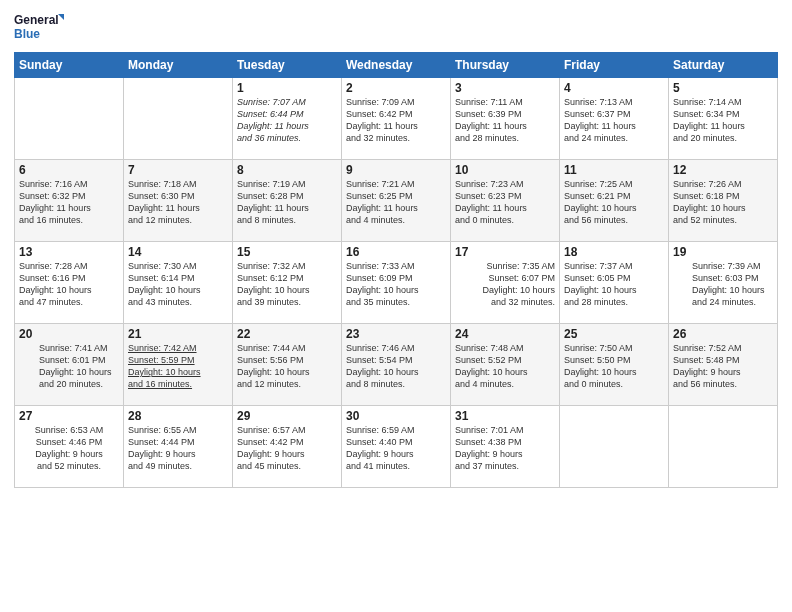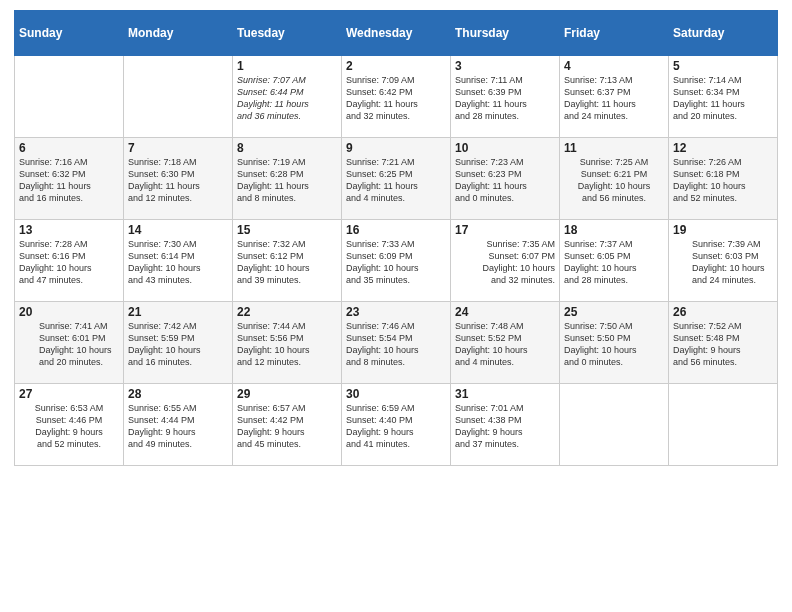--- a/index.html
+++ b/index.html
@@ -43,21 +43,21 @@
       border-collapse: collapse;
       table-layout: fixed;
     }
     thead tr {
       background-color: #2a6db5;
     }
     thead th {
       color: #fff;
       font-size: 12px;
       font-weight: bold;
-      padding: 15px 4px;
+      padding: 5px 4px;
       text-align: left;
       border: 1px solid #2a6db5;
     }
     tbody td {
       vertical-align: top;
       font-size: 9.5px;
       color: #333;
       border: 1px solid #ccc;
       padding: 3px 4px;
       height: 82px;
@@ -79,20 +79,33 @@
       line-height: 1.35;
     }
     .empty-cell {
       background: #fff !important;
     }
   </style>
 </head>
 <body>
 
 <div class="container">
+  <div class="header-row">
+    <div class="logo">
+  <svg width="50" height="36" viewBox="0 0 50 36">
+    <text x="0" y="14" font-size="12" font-weight="bold" fill="#1a1a2e" font-family="Arial">General</text>
+    <text x="0" y="28" font-size="12" font-weight="bold" fill="#2a6db5" font-family="Arial">Blue</text>
+    <polygon points="44,4 52,4 52,12" fill="#2a6db5"></polygon>
+  </svg>
+</div>
+    <div class="title-block">
+      <div class="month-title"></div>
+      <div class="subtitle"></div>
+    </div>
+  </div>
 
   <table>
     <thead>
       <tr>
       <th>Sunday</th>
           <th>Monday</th>
           <th>Tuesday</th>
           <th>Wednesday</th>
           <th>Thursday</th>
           <th>Friday</th>
@@ -170,21 +183,21 @@
           </td>
           <td>
             <span class="day-num">10</span>
             <div class="cell-text" style="white-space: pre-line;">Sunrise: 7:23 AM
 Sunset: 6:23 PM
 Daylight: 11 hours
 and 0 minutes.</div>
           </td>
           <td>
             <span class="day-num">11</span>
-            <div class="cell-text" style="white-space: pre-line; text-align: center;">Sunrise: 7:25 AM
+            <div class="cell-text" style="white-space: pre-line;">Sunrise: 7:25 AM
 Sunset: 6:21 PM
 Daylight: 10 hours
 and 56 minutes.</div>
           </td>
           <td>
             <span class="day-num">12</span>
             <div class="cell-text" style="white-space: pre-line;">Sunrise: 7:26 AM
 Sunset: 6:18 PM
 Daylight: 10 hours
 and 52 minutes.</div>
@@ -244,21 +257,21 @@
         <tr>
           <td>
             <span class="day-num">20</span>
             <div class="cell-text" style="white-space: pre-line; margin-left: 20px;">Sunrise: 7:41 AM
 Sunset: 6:01 PM
 Daylight: 10 hours
 and 20 minutes.</div>
           </td>
           <td>
             <span class="day-num">21</span>
-            <div class="cell-text" style="white-space: pre-line;">Sunrise: 7:42 AM
+            <div class="cell-text" style="white-space: pre-line; text-decoration: underline;">Sunrise: 7:42 AM
 Sunset: 5:59 PM
 Daylight: 10 hours
 and 16 minutes.</div>
           </td>
           <td>
             <span class="day-num">22</span>
             <div class="cell-text" style="white-space: pre-line;">Sunrise: 7:44 AM
 Sunset: 5:56 PM
 Daylight: 10 hours
 and 12 minutes.</div>

